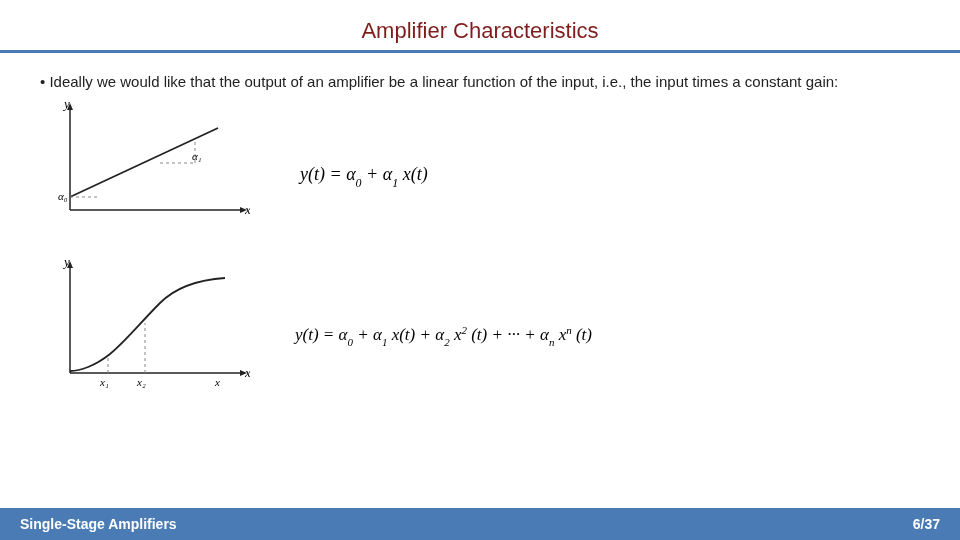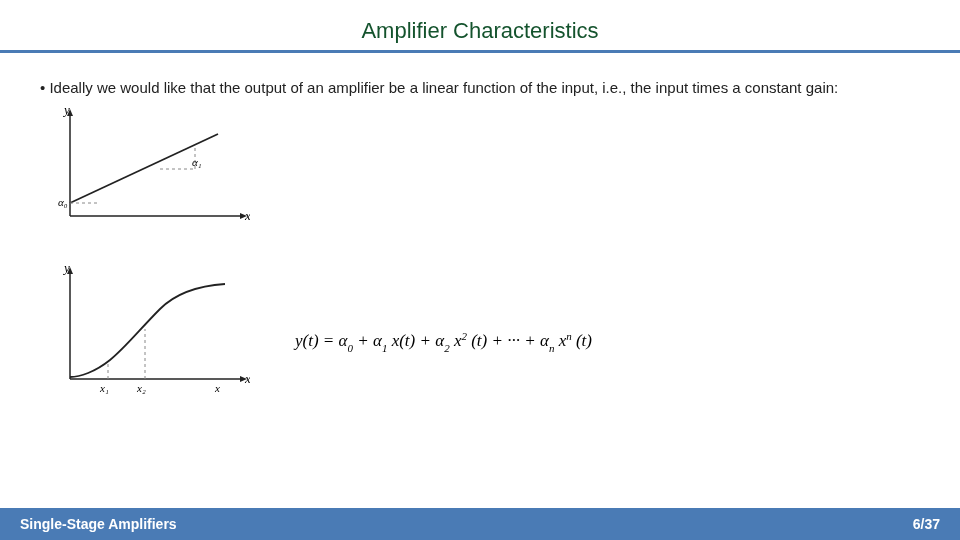--- a/index.html
+++ b/index.html
@@ -18,36 +18,35 @@
       display: flex;
       flex-direction: column;
     }
     .header {
       text-align: center;
       padding: 18px 0 6px 0;
     }
     .header h1 {
       font-size: 22px;
       font-weight: normal;
-      color: #14532d;
+      color: #7f1d1d;
       font-family: Arial, sans-serif;
     }
     .blue-line {
       width: 100%;
       height: 3px;
       background: #4a7bb5;
       margin-bottom: 0;
     }
     .content {
       flex: 1;
       padding: 18px 40px 10px 40px;
       display: flex;
       flex-direction: column;
       gap: 0;
-      margin-top: 6px;
     }
     .bullet-text {
       font-size: 15px;
       color: #222;
       font-family: Arial, sans-serif;
       margin-bottom: 6px;
       line-height: 1.5;
     }
     .section {
       margin-bottom: 10px;
@@ -128,20 +127,29 @@
 
             <line x1="30" y1="97" x2="60" y2="97" stroke="#888" stroke-width="1" stroke-dasharray="3,3"></line>
             <text x="18" y="100" font-size="11" font-style="italic">α₀</text>
 
             <line x1="120" y1="63" x2="155" y2="63" stroke="#888" stroke-width="1" stroke-dasharray="3,3"></line>
             <line x1="155" y1="63" x2="155" y2="42" stroke="#888" stroke-width="1" stroke-dasharray="3,3"></line>
             <text x="152" y="60" font-size="11" font-style="italic">α₁</text>
           </svg>
         </div>
 
+        <div class="formula-area">
+          <svg width="280" height="60">
+            <text x="10" y="38" font-size="18" font-style="italic" font-family="Times New Roman, serif">
+              <tspan>y(t) = α</tspan><tspan baseline-shift="sub" font-size="12">0</tspan>
+              <tspan> + α</tspan><tspan baseline-shift="sub" font-size="12">1</tspan>
+              <tspan>x(t)</tspan>
+            </text>
+          </svg>
+        </div>
       </div>
     </div>
 
     <div class="section">
       <div class="row">
 
         <div class="graph-area">
           <svg width="210" height="145">
 
             <line x1="30" y1="115" x2="200" y2="115" stroke="#222" stroke-width="1.5"></line>

